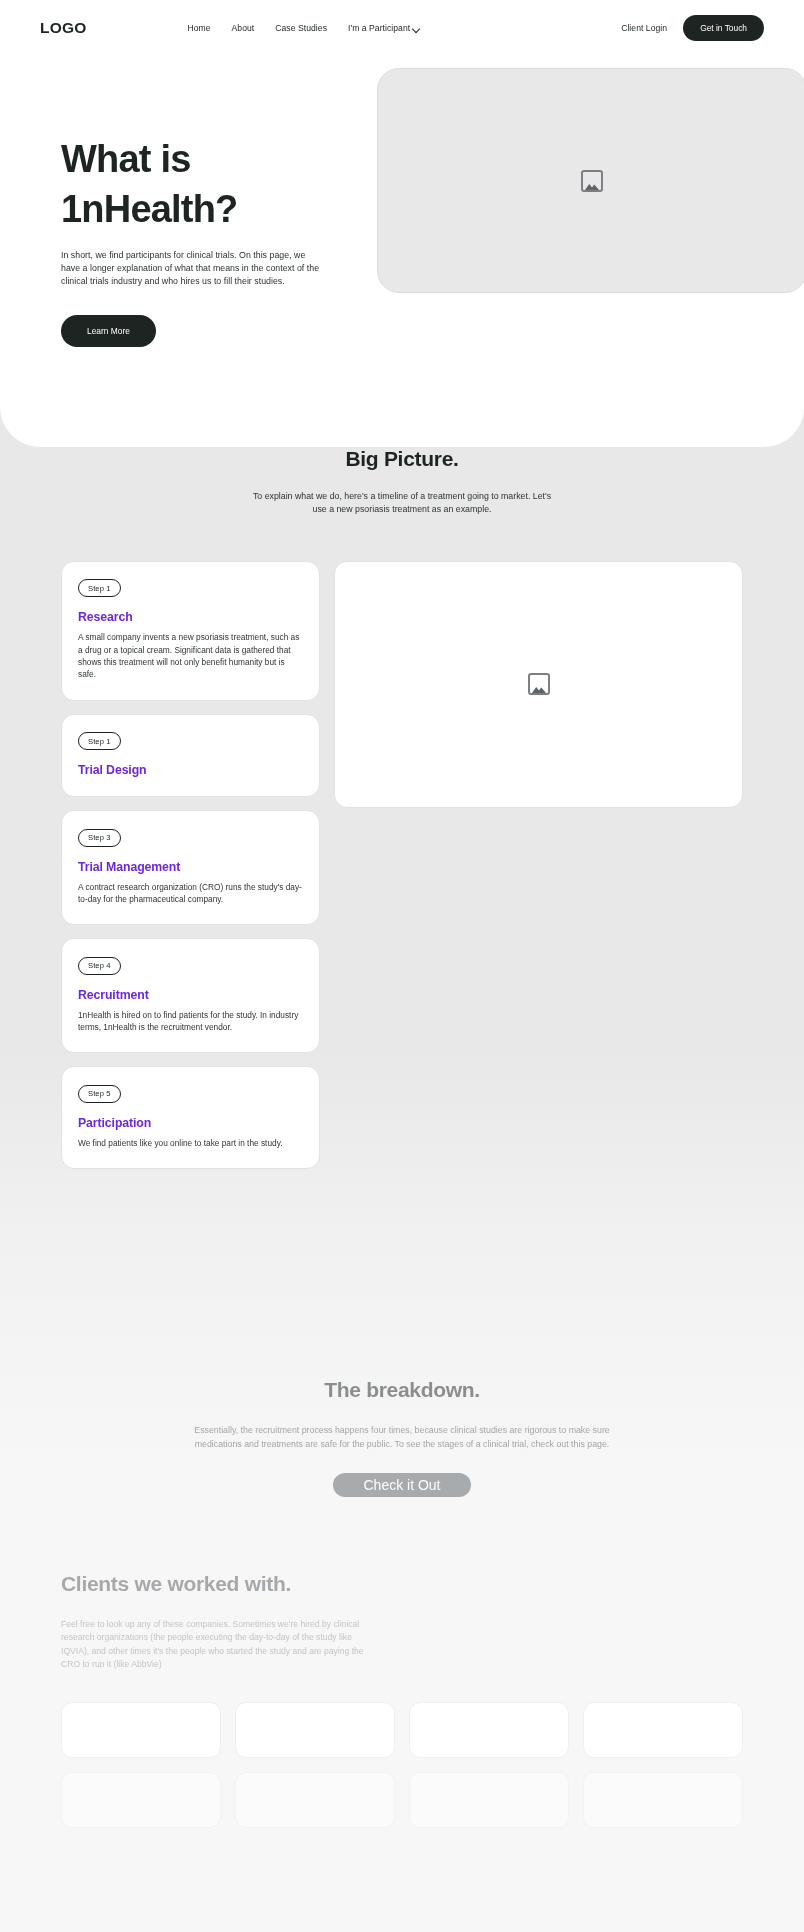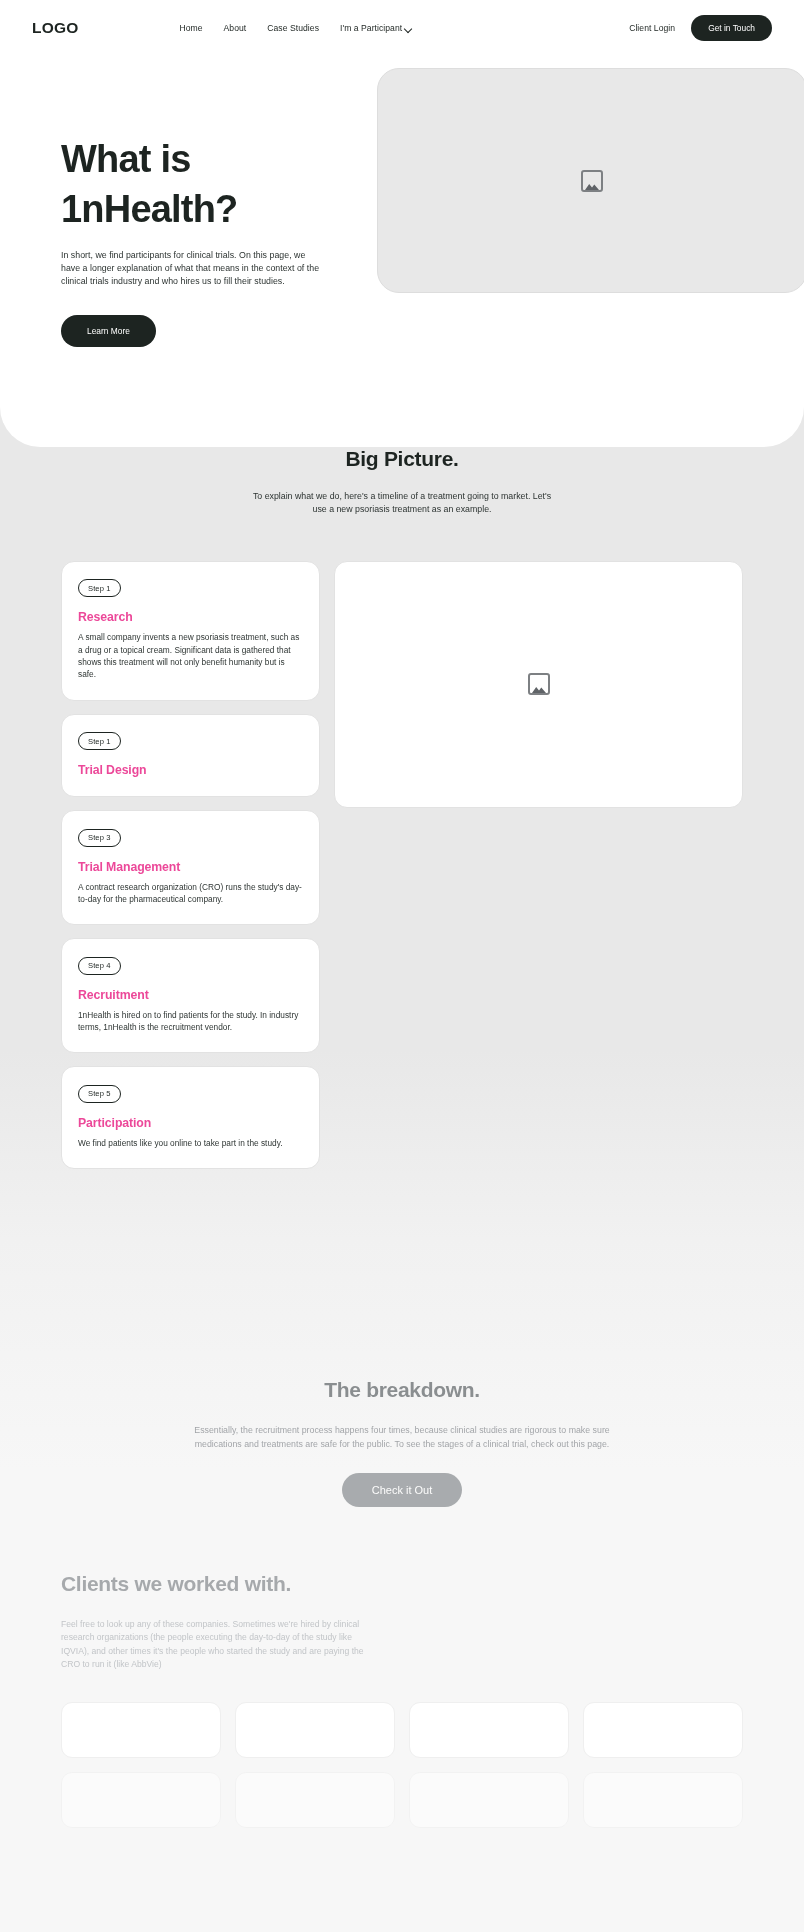--- a/index.html
+++ b/index.html
@@ -46,21 +46,21 @@
     overflow: hidden;
   }
 
   
   .nav {
     position: absolute;
     top: 6px; left: 0; right: 0;
     height: 44px;
     display: flex;
     align-items: center;
-    padding: 0 32px;
+    padding: 0 40px;
     z-index: 20;
   }
   .logo {
     font-size: 15.5px;
     font-weight: 700;
     letter-spacing: 0.2px;
     color: #1d2421;
   }
   .nav-center {
     display: flex;
@@ -225,21 +225,21 @@
     font-size: 7.6px;
     padding: 3.5px 9px;
     color: #1d2421;
     letter-spacing: 0.1px;
   }
   .step-title {
     margin-top: 13px;
     font-size: 12.3px;
     font-weight: 700;
     letter-spacing: -0.1px;
-    color: #ec4899;
+    color: #6d28d9;
   }
   .step-body {
     margin-top: 7px;
     font-size: 8.3px;
     line-height: 12.3px;
     color: #2f3634;
   }
 
   .media-card {
     background: #ffffff;
@@ -272,23 +272,23 @@
     text-align: center;
     font-size: 8.8px;
     line-height: 13.6px;
     color: #81858a;
   }
   .bd-cta {
     display: block;
     margin: 22px auto 0;
     background: #8b8f92;
     color: #ffffff;
-    font-size: 11px;
+    font-size: 14px;
     font-weight: 500;
-    padding: 11px 30px;
+    padding: 4px 30px;
     border-radius: 999px;
     border: none;
     cursor: pointer;
     font-family: "Liberation Sans", sans-serif;
   }
 
   
   .sec-clients {
     position: absolute;
     top: 1572px; left: 0;

